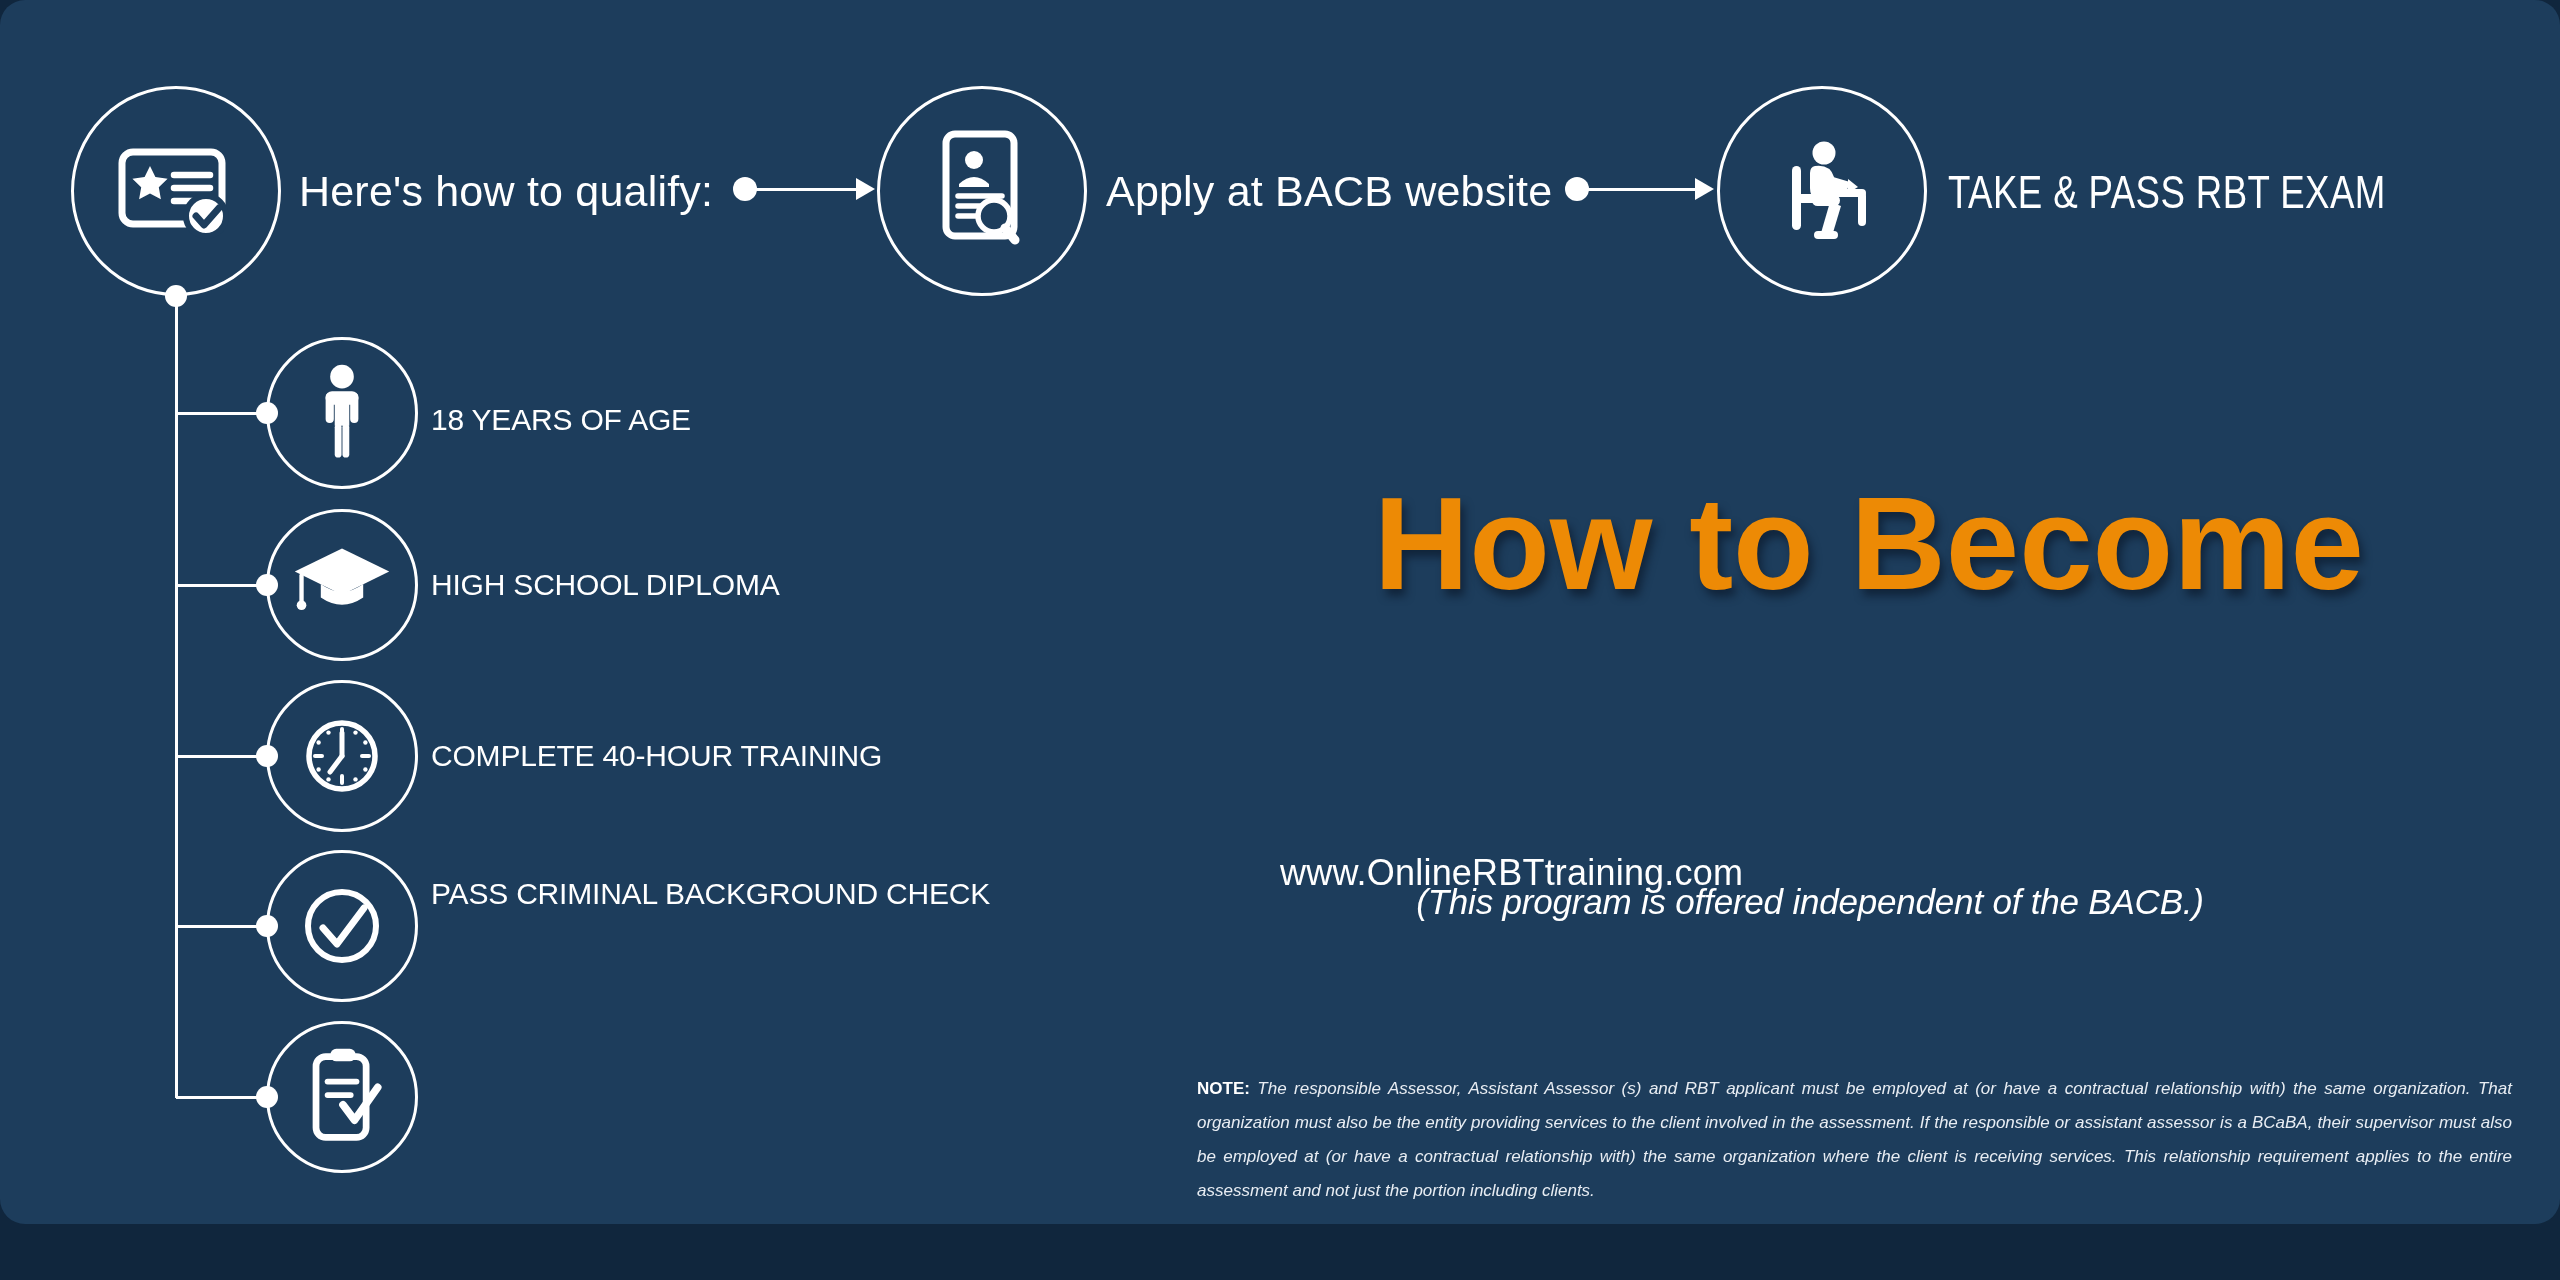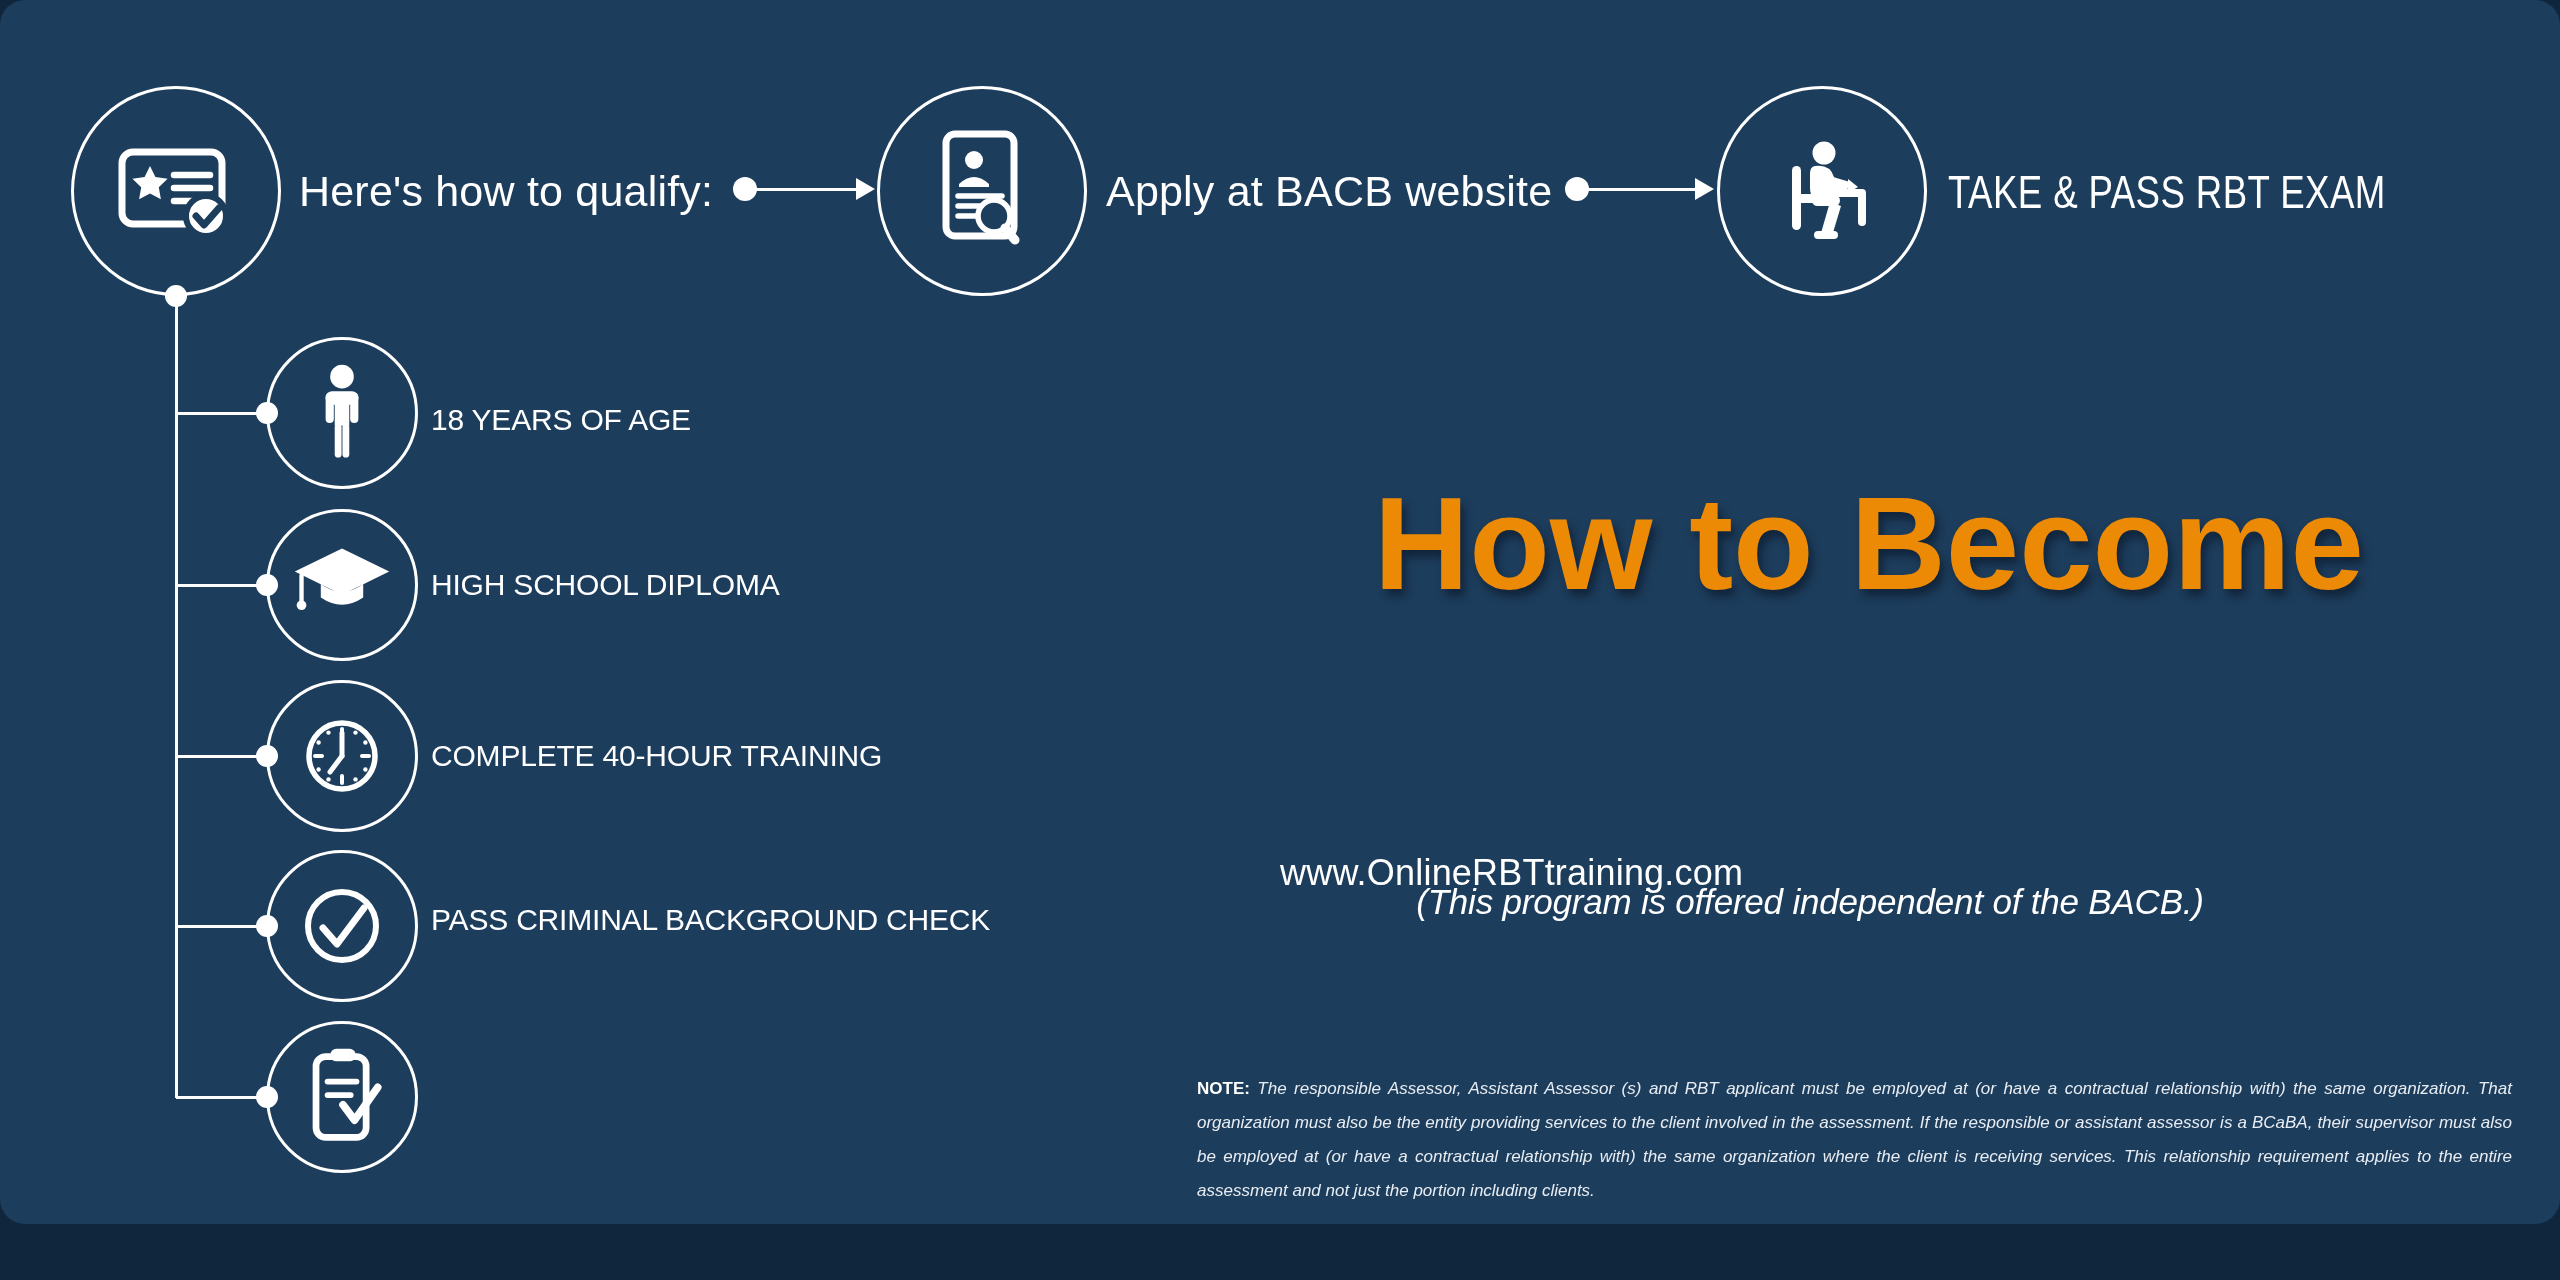--- a/index.html
+++ b/index.html
@@ -237,21 +237,21 @@
   </div>
   <div class="req-label" style="left:431px;top:756px;">COMPLETE 40-HOUR TRAINING</div>
 
   <div class="circle req-circle" style="left:266px;top:850px;"></div>
   <div class="icon-box" style="left:292px;top:876px;">
     <svg width="100" height="100" viewBox="0 0 100 100">
       <circle cx="50" cy="50" r="34" fill="none" stroke="#fff" stroke-width="6"></circle>
       <path d="M31 52 L45 68 L72 32" fill="none" stroke="#fff" stroke-width="7" stroke-linecap="round" stroke-linejoin="round"></path>
     </svg>
   </div>
-  <div class="req-label" style="left:431px;top:920px;">PASS CRIMINAL BACKGROUND CHECK</div>
+  <div class="req-label" style="left:431px;top:894px;">PASS CRIMINAL BACKGROUND CHECK</div>
 
   <div class="circle req-circle" style="left:266px;top:1021px;"></div>
   <div class="icon-box" style="left:294px;top:1044px;">
     <svg width="98" height="106" viewBox="0 0 100 110">
       <rect x="22" y="13" width="52" height="84" rx="10" fill="none" stroke="#fff" stroke-width="7"></rect>
       <rect x="37" y="5" width="26" height="13" rx="6" fill="#fff"></rect>
       <g stroke="#fff" stroke-width="6" stroke-linecap="round">
         <line x1="34" y1="39" x2="64" y2="39"></line>
         <line x1="34" y1="53" x2="58" y2="53"></line>
       </g>

